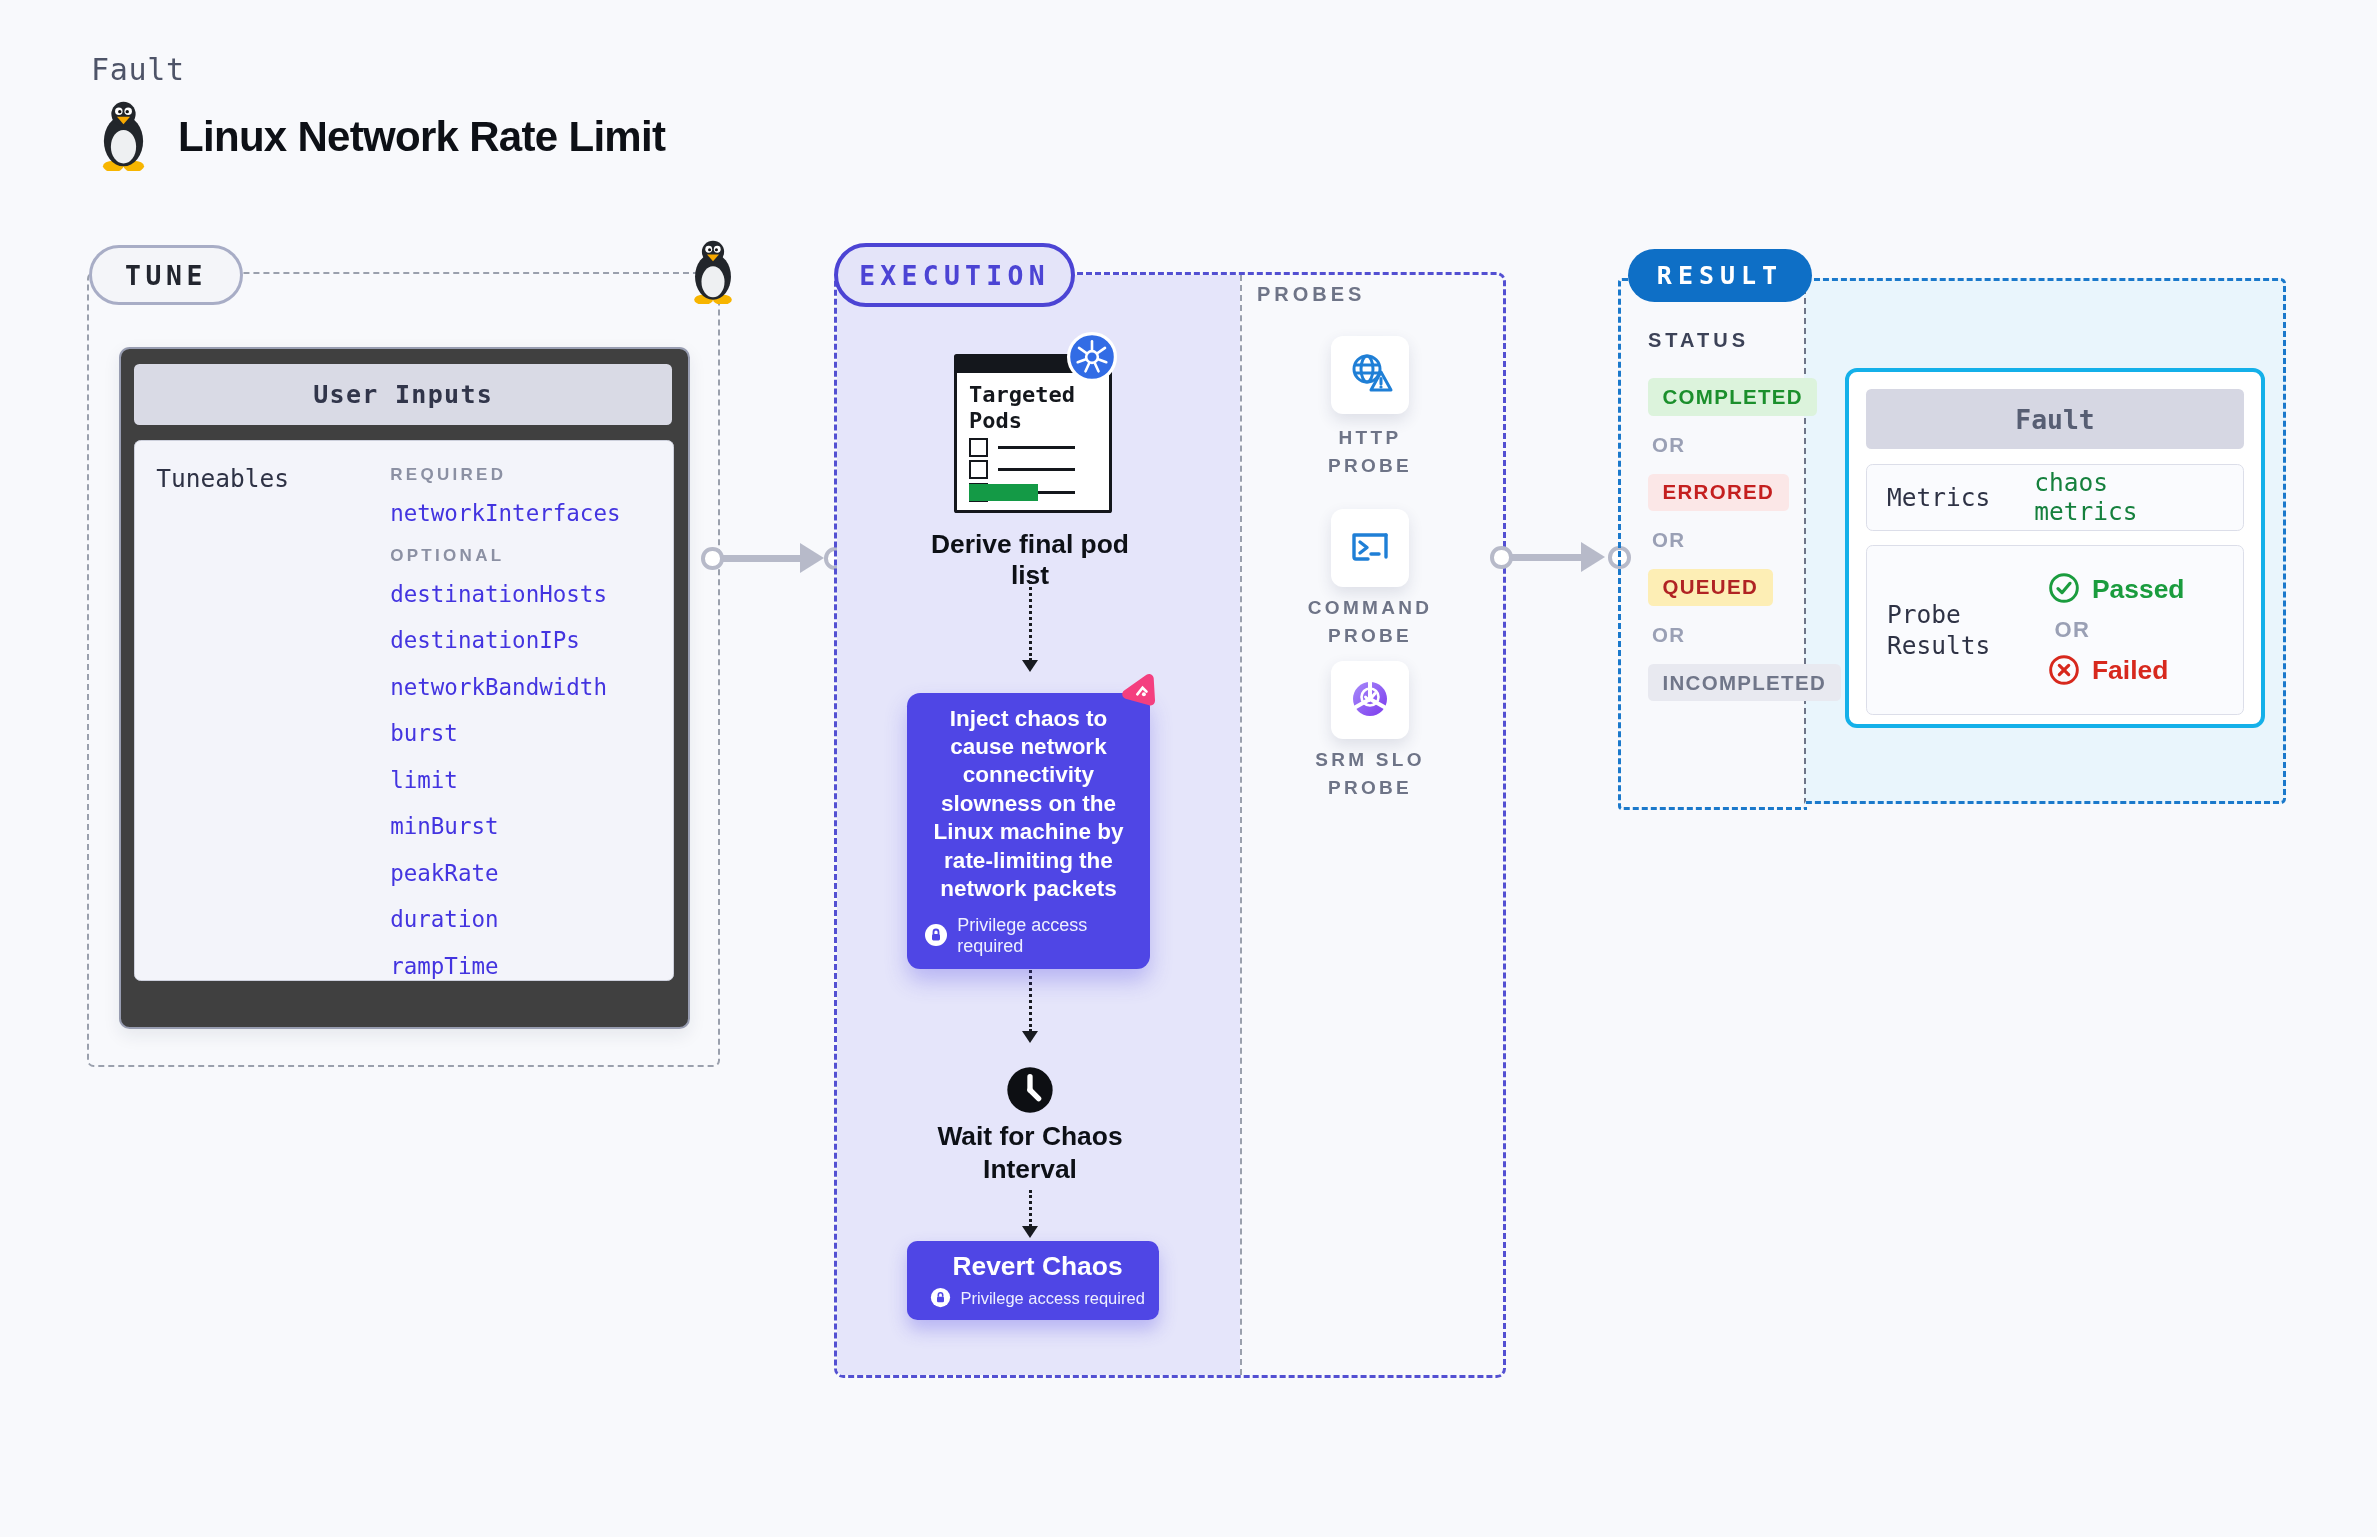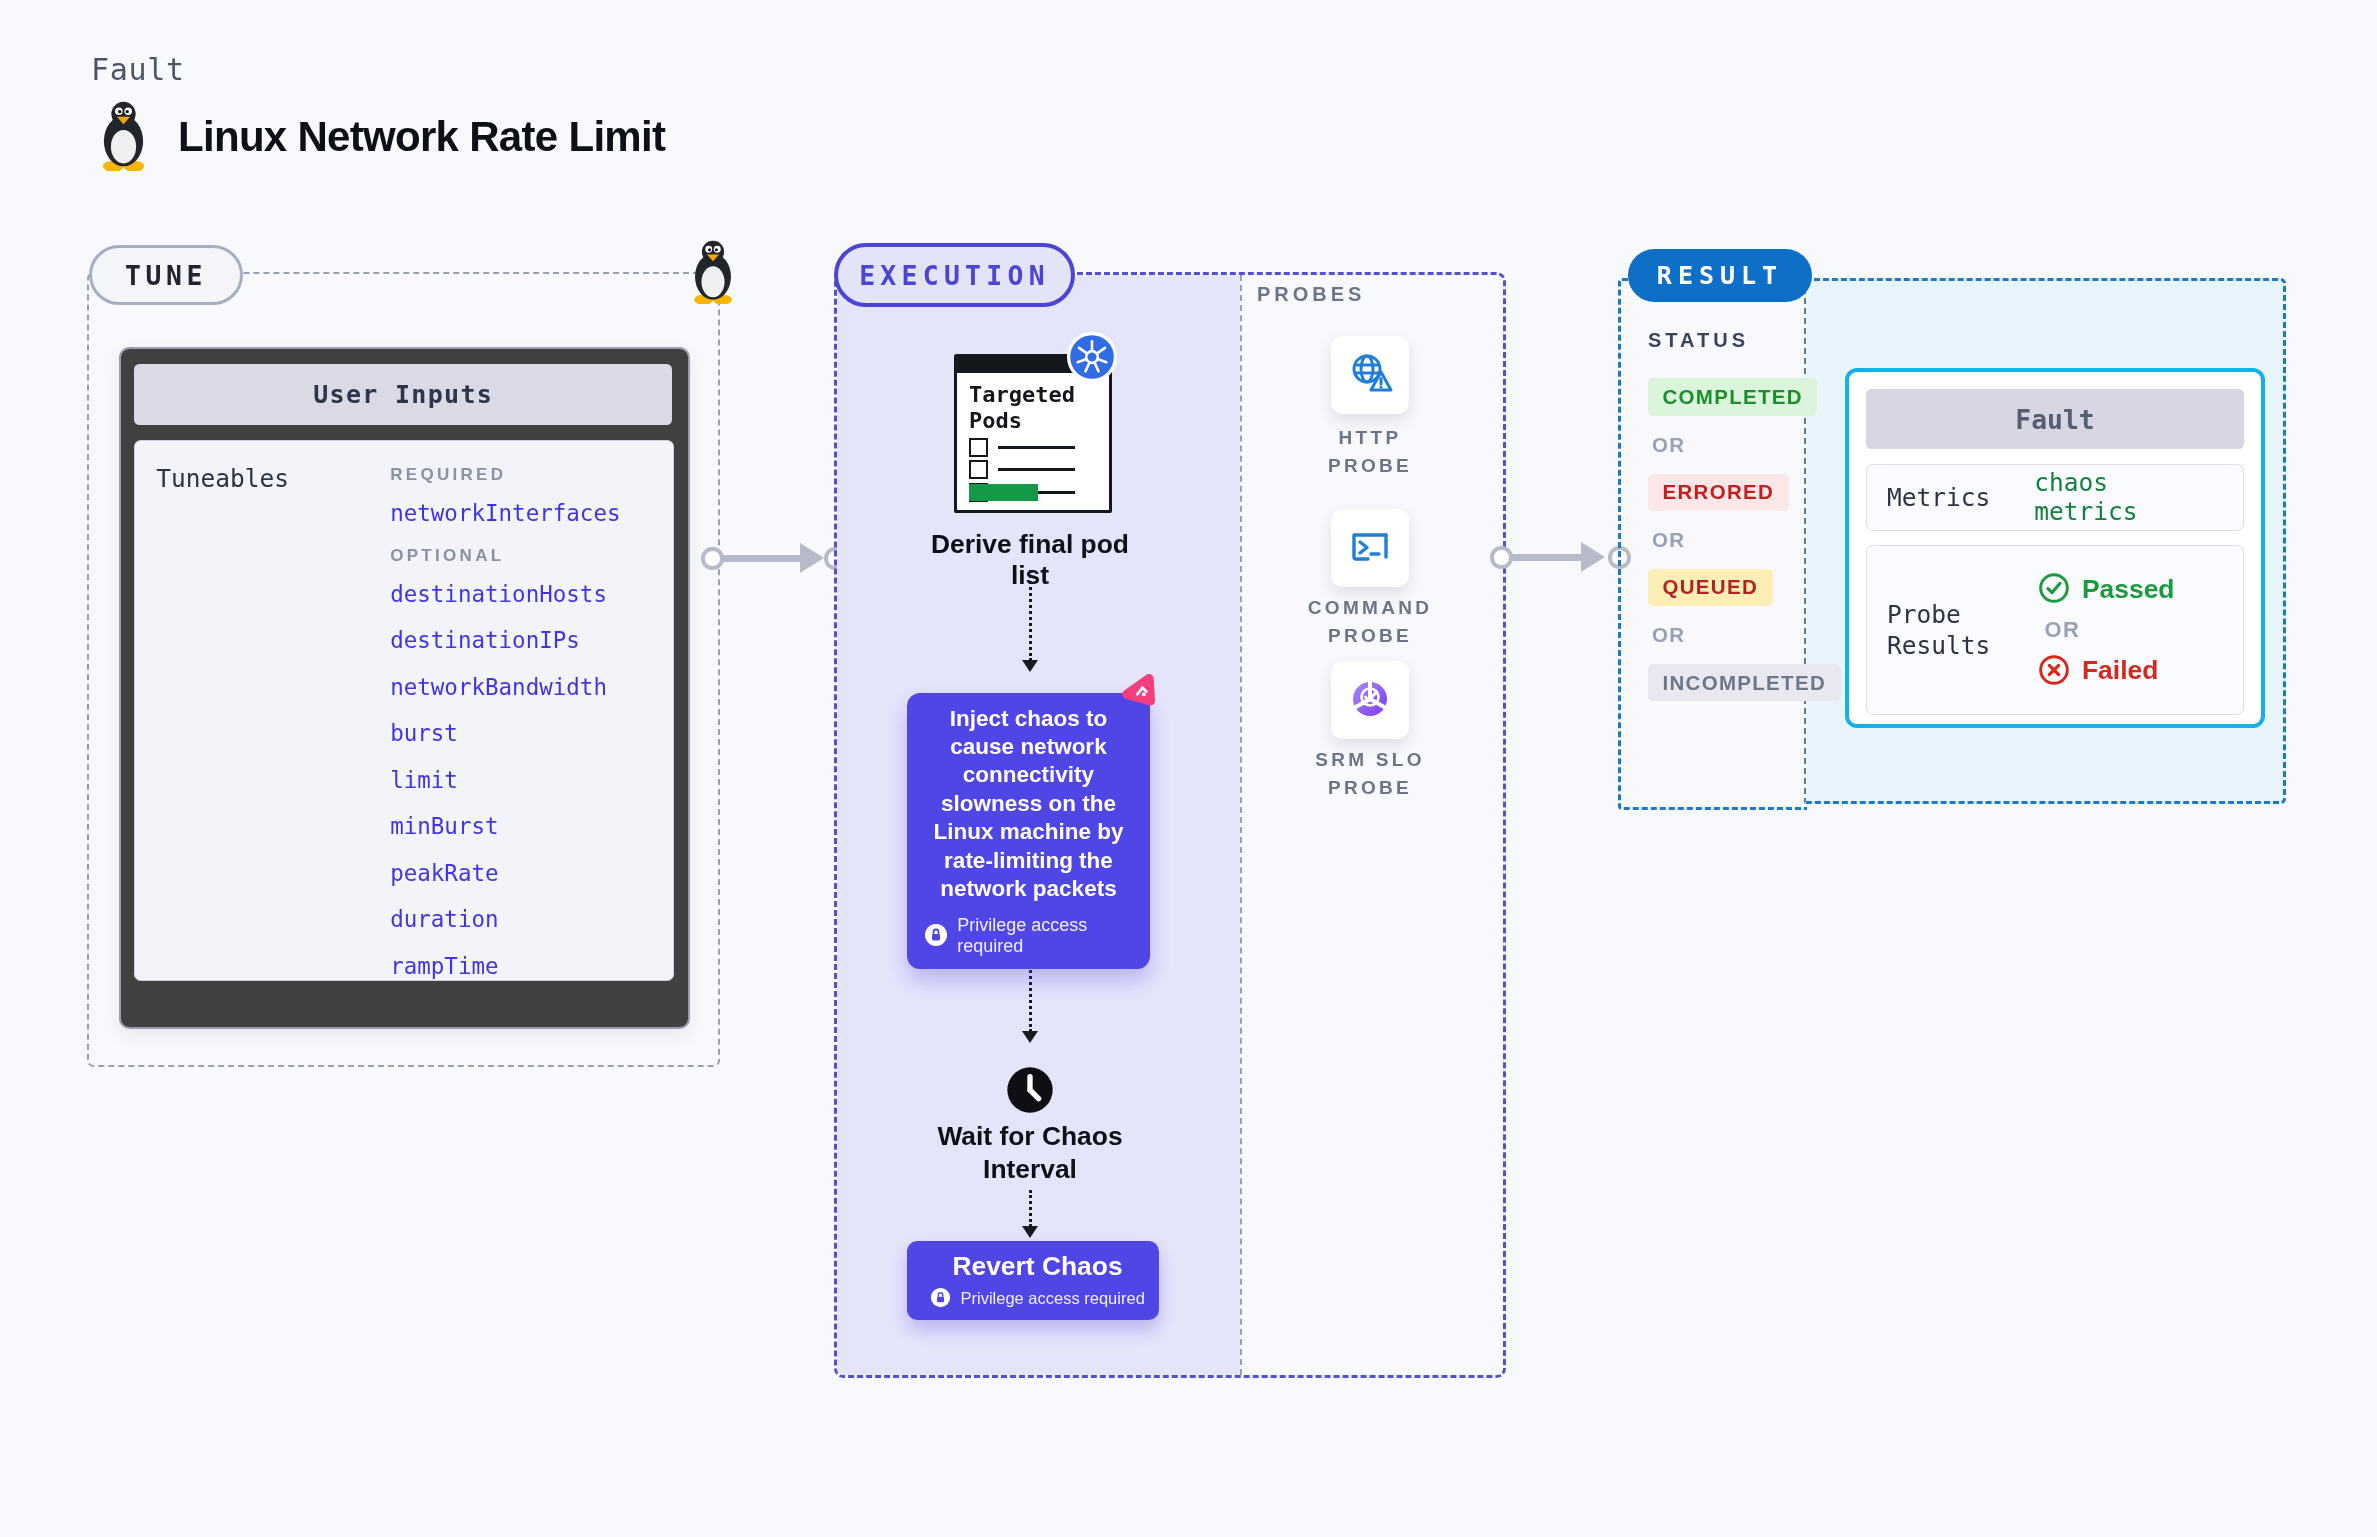--- a/index.html
+++ b/index.html
@@ -104,21 +104,21 @@
   .output-card{left:1845px;top:368px;width:420px;height:360px;background:#fff;border:4px solid #14b0e9;
                border-radius:12px;box-sizing:border-box;padding:17px;}
   .output-header{height:60px;background:#d6d7e3;border-radius:5.3px;display:flex;align-items:center;
                  justify-content:center;font-size:26.4px;font-weight:bold;color:#575e73;}
   .output-row{margin-top:14.5px;border:1.3px solid #dcdee9;border-radius:6.6px;background:#fafbfe;
               display:flex;align-items:center;padding:0 20px;box-sizing:border-box;}
   .metrics-row{height:67px;}
   .probe-results-row{height:170px;align-items:center;}
   .row-label{font-size:24.5px;color:#2e3245;line-height:31px;}
   .metrics-value{font-size:24.5px;color:#15803d;margin-left:44px;}
-  .pr-col{display:flex;flex-direction:column;margin-left:32px;}
+  .pr-col{display:flex;flex-direction:column;margin-left:42px;}
   .pr-line{display:flex;align-items:center;gap:12px;}
   .passed-text{font-size:26.4px;font-weight:bold;color:#1a9c3e;}
   .failed-text{font-size:26.4px;font-weight:bold;color:#d7281d;text-align:center;}
   .pr-or{font-size:22px;font-weight:600;color:#9aa0b5;margin:10.6px 0 10.6px 6.6px;letter-spacing:1.3px;}
 </style>
 </head>
 <body>
 
 <div id="canvas">
 

